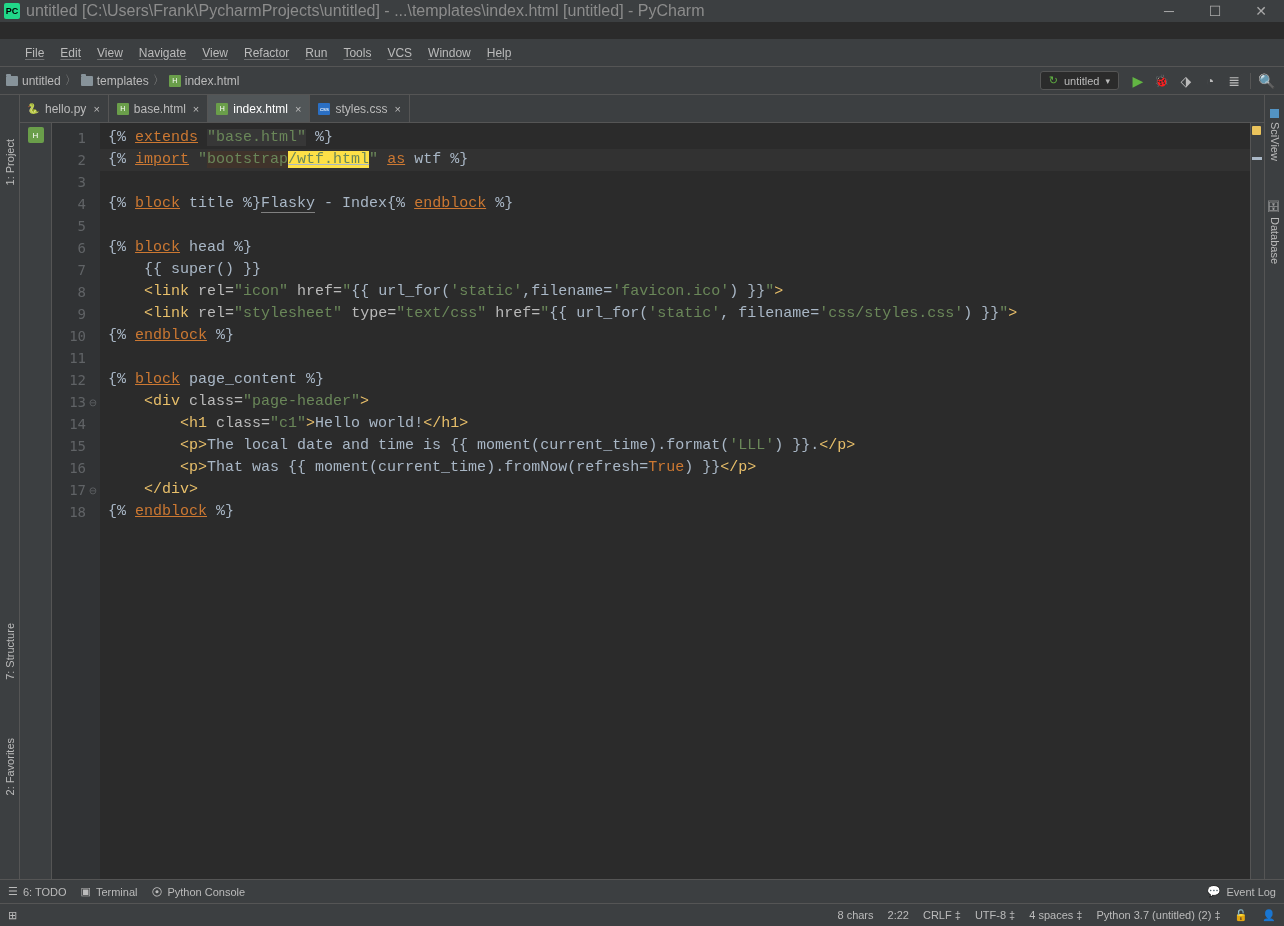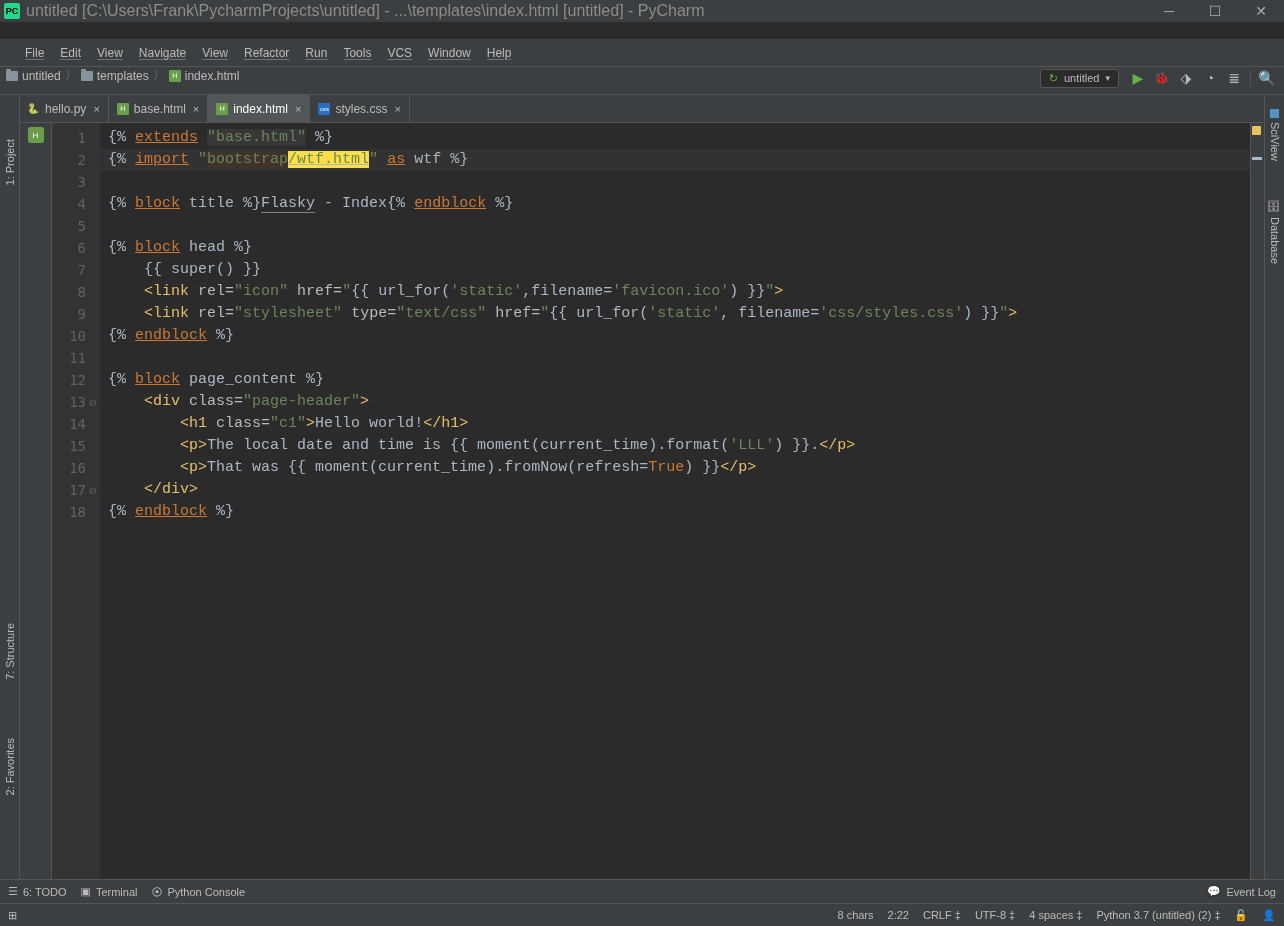--- a/index.html
+++ b/index.html
@@ -28,21 +28,21 @@
 .titlebar .win-btn { width: 46px; height: 23px; display:flex; align-items:center; justify-content:center; color:#a9a9a9; font-size:14px; }
 .menubar {
   height: 28px; background: #3c3f41;
   border-bottom: 1px solid #555555;
   display: flex; align-items: center; padding-left: 18px; gap: 2px; margin-top: 16px;
 }
 .menubar span { color: #bbbbbb; padding: 4px 7px; font-size: 12px; text-decoration: underline; text-decoration-color: rgba(187,187,187,0.4); text-underline-offset: 2px;}
 .navbar {
   height: 28px; background: #3c3f41;
   border-bottom: 1px solid #555555;
-  display: flex; align-items: flex-start; padding: 0 6px;
+  display: flex; align-items: center; padding: 0 6px;
 }
 .breadcrumb { display:flex; align-items:center; gap: 2px; }
 .bc-item { display:flex; align-items:center; gap:4px; color: #bbbbbb; font-size: 12px; }
 .bc-sep { color: #8c8c8c; margin: 0 2px; }
 .folder-icon { width: 12px; height: 10px; background: #87939a; border-radius: 1px; position: relative; }
 .folder-icon::before { content:''; position:absolute; top:-2px; left:0; width:5px; height:2px; background:#87939a; border-radius:1px 1px 0 0;}
 .html-icon-sm { width:12px; height:12px; background:#6a9e4a; border-radius:1px; display:flex; align-items:center; justify-content:center; font-size:7px; color:#fff;}
 .nav-right { margin-left: auto; display:flex; align-items:center; gap: 2px; }
 .run-config { background: #2b2b2b; border: 1px solid #555; border-radius: 3px; padding: 2px 8px; color: #bbbbbb; font-size: 11px; display:flex; align-items:center; gap:6px; margin-right: 6px;}
 .run-config::before { content:'↻'; color:#62b543; font-size:11px;}

